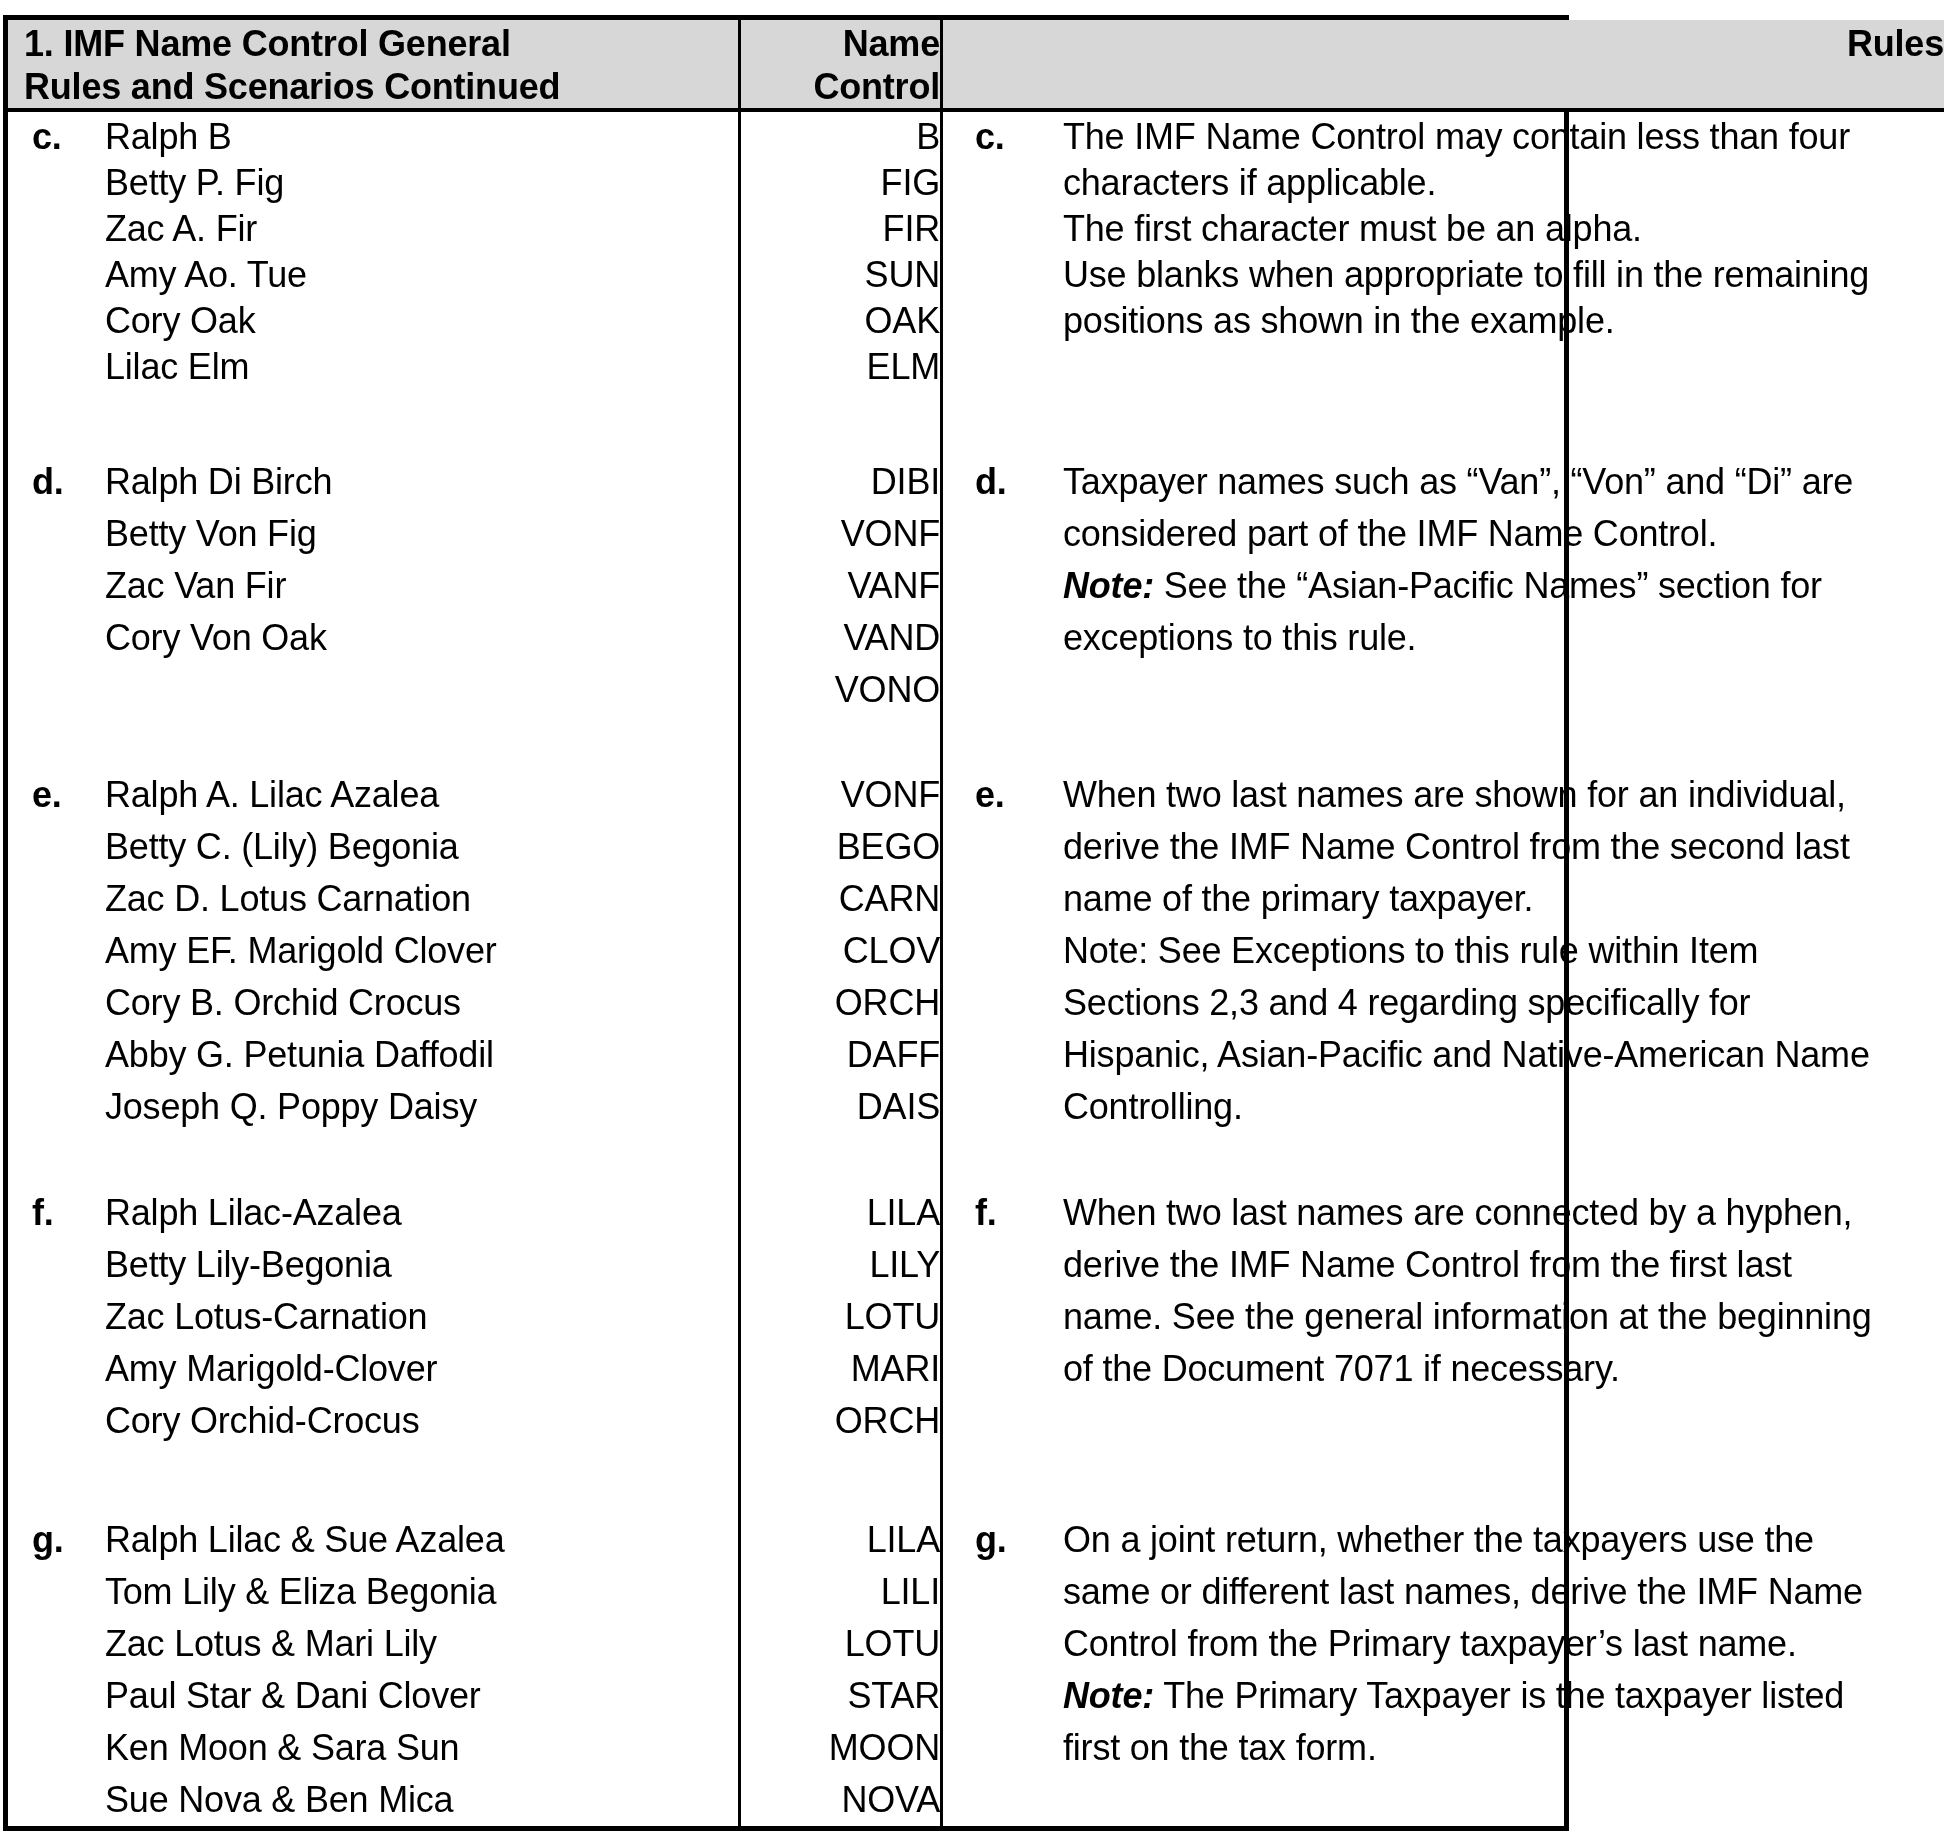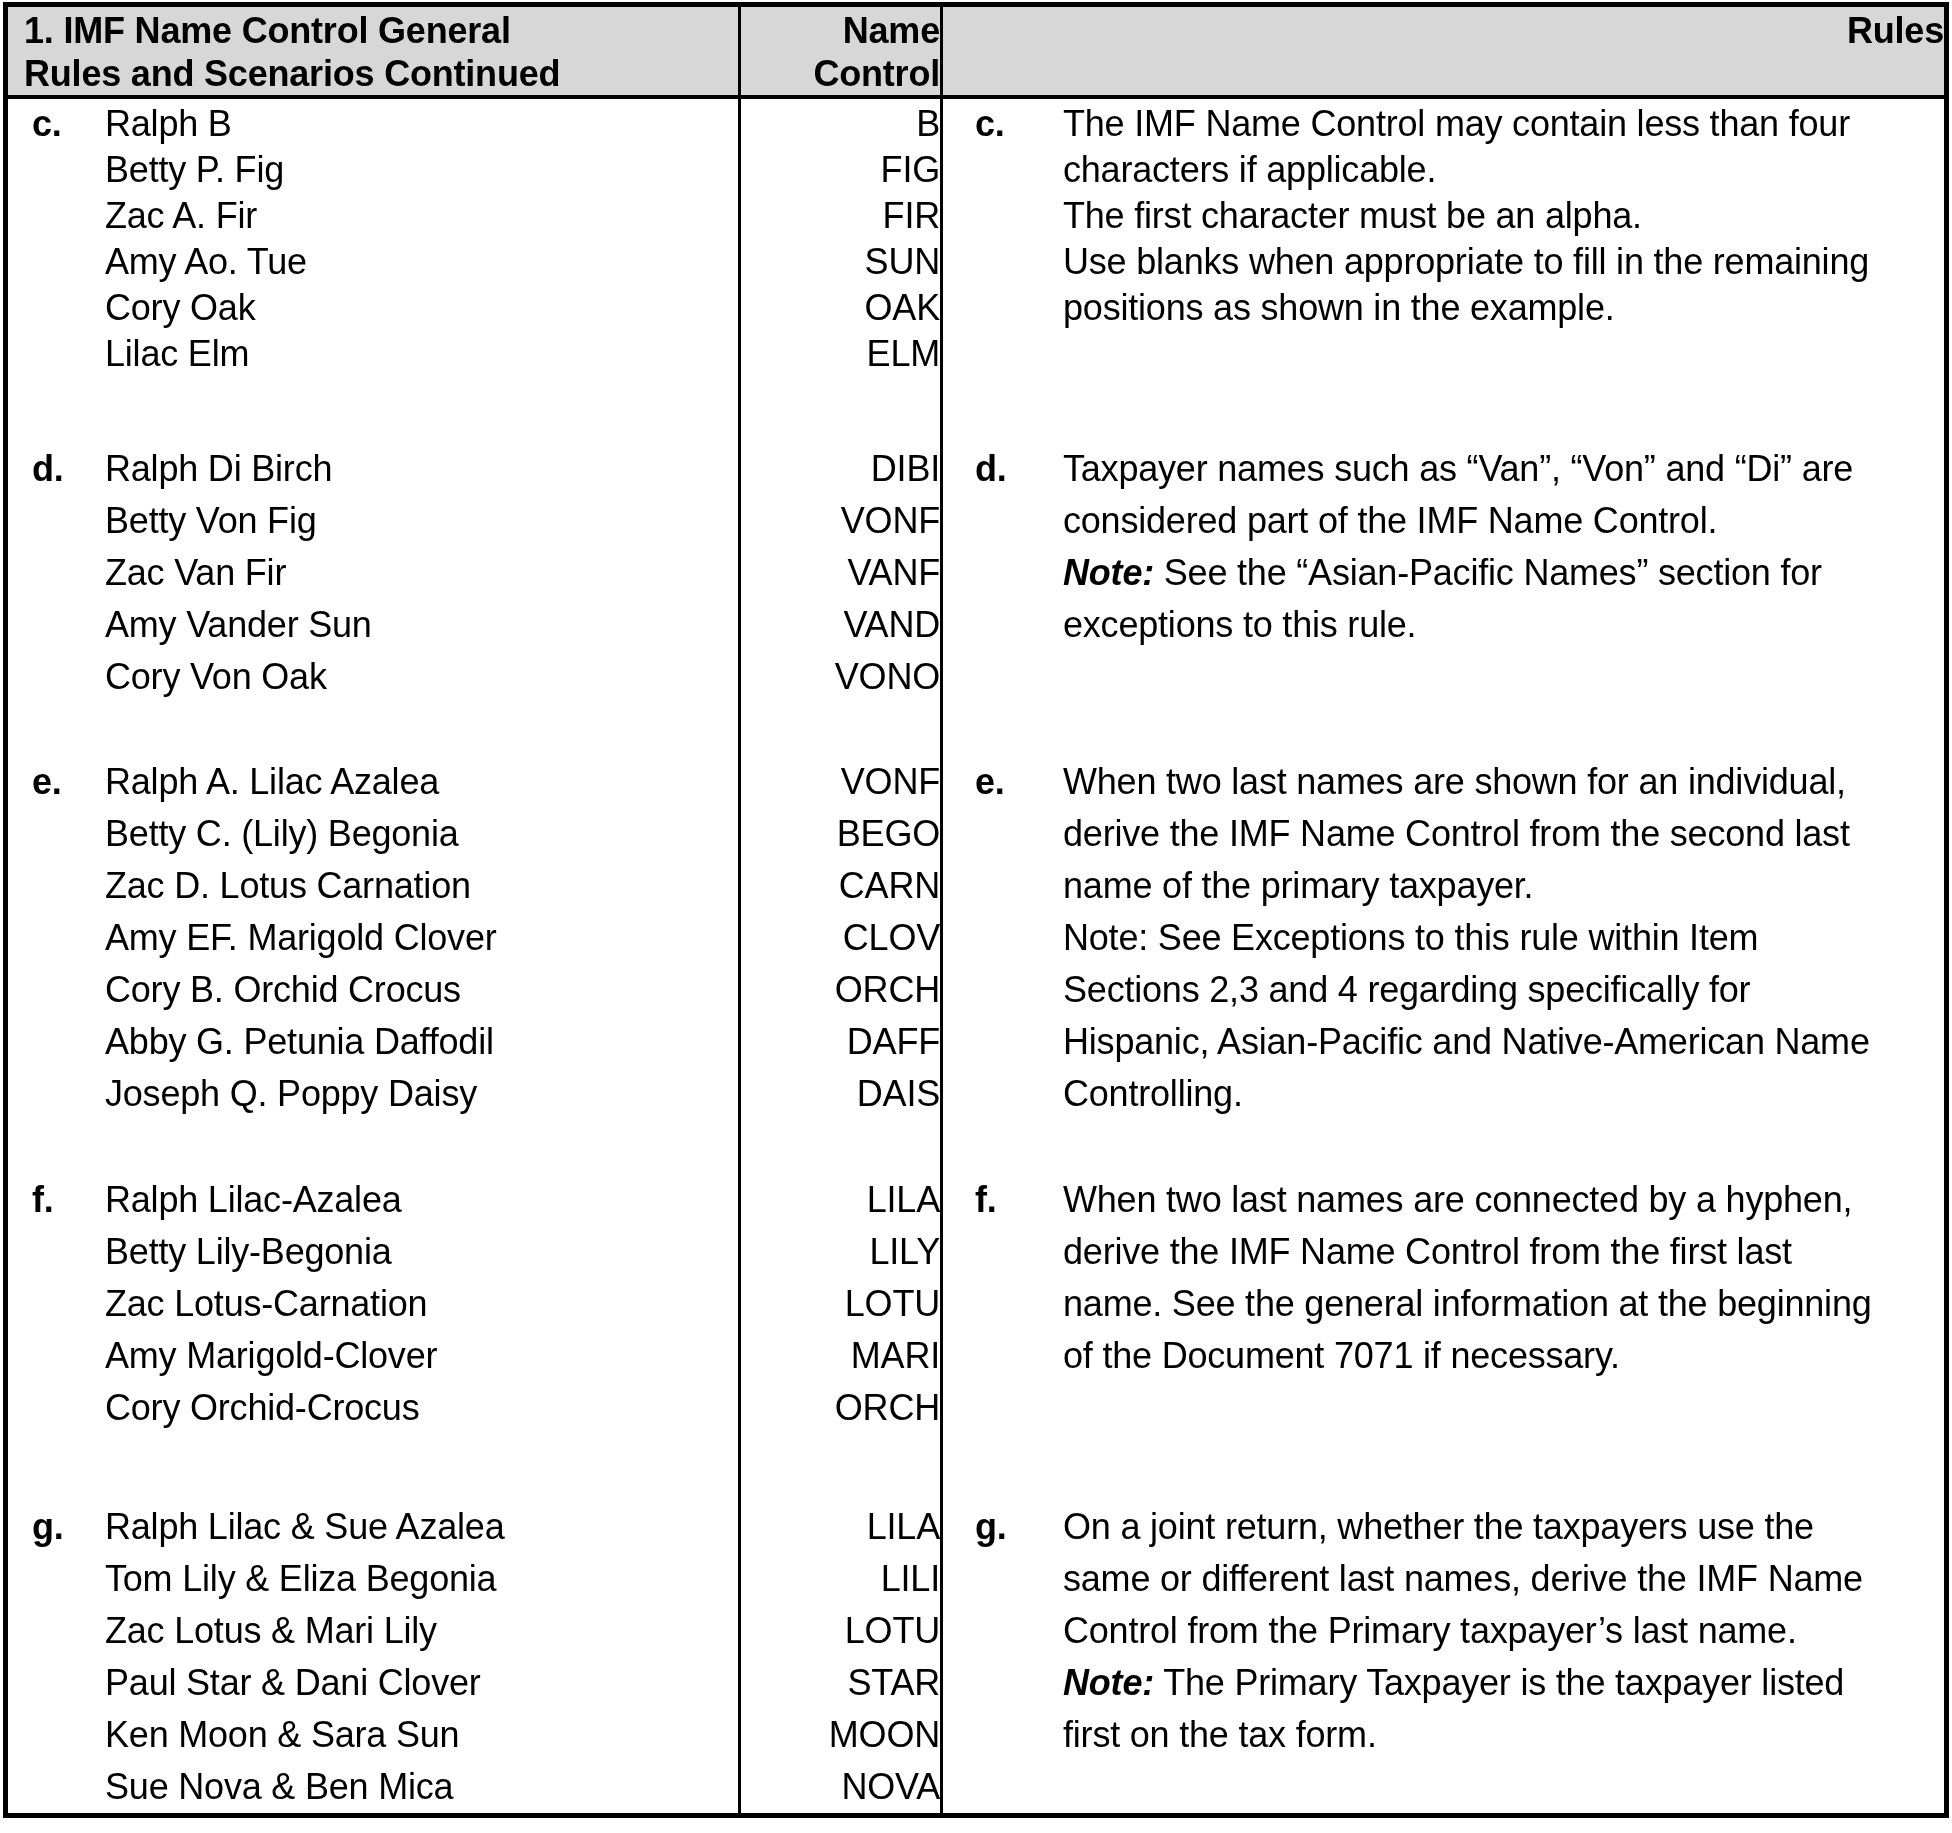--- a/index.html
+++ b/index.html
@@ -5,22 +5,22 @@
   * { margin: 0; padding: 0; box-sizing: border-box; }
   html, body { background: #ffffff; }
   body {
     width: 1952px; height: 1833px;
     position: relative;
     font-family: "Liberation Sans", sans-serif;
     color: #000;
     -webkit-font-smoothing: antialiased;
   }
   .tbl {
-    position: absolute; left: 3px; top: 2px;
-    width: 1946px;
+    position: absolute; left: 3px; top: 15px;
+    width: 1566px;
     border: 5px solid #000;
     background: #fff;
     display: grid;
     grid-template-columns: 730px 205px 1001px;
     align-content: start;
     font-size: 36px;
     letter-spacing: -0.2px;
   }
   .cell { min-width: 0; }
   .col2 { border-left: 3px solid #000; border-right: 3px solid #000; text-align: right; }
@@ -96,21 +96,20 @@
       <p class="ln">Use blanks when appropriate to fill in the remaining positions as shown in the example.</p>
     </div>
   </div>
 
   <div class="cell col1 row-d scen">
     <div class="group-letter ln">d.</div>
     <div>
       <div class="ln nowrap">Ralph Di Birch</div>
       <div class="ln nowrap">Betty Von Fig</div>
       <div class="ln nowrap">Zac Van Fir</div>
-      <div class="ln nowrap">Amy Vander Sun</div>
       <div class="ln nowrap">Cory Von Oak</div>
     </div>
   </div>
   <div class="cell col2 row-d">
     <div class="ln">DIBI</div>
     <div class="ln">VONF</div>
     <div class="ln">VANF</div>
     <div class="ln">VAND</div>
     <div class="ln">VONO</div>
   </div>

